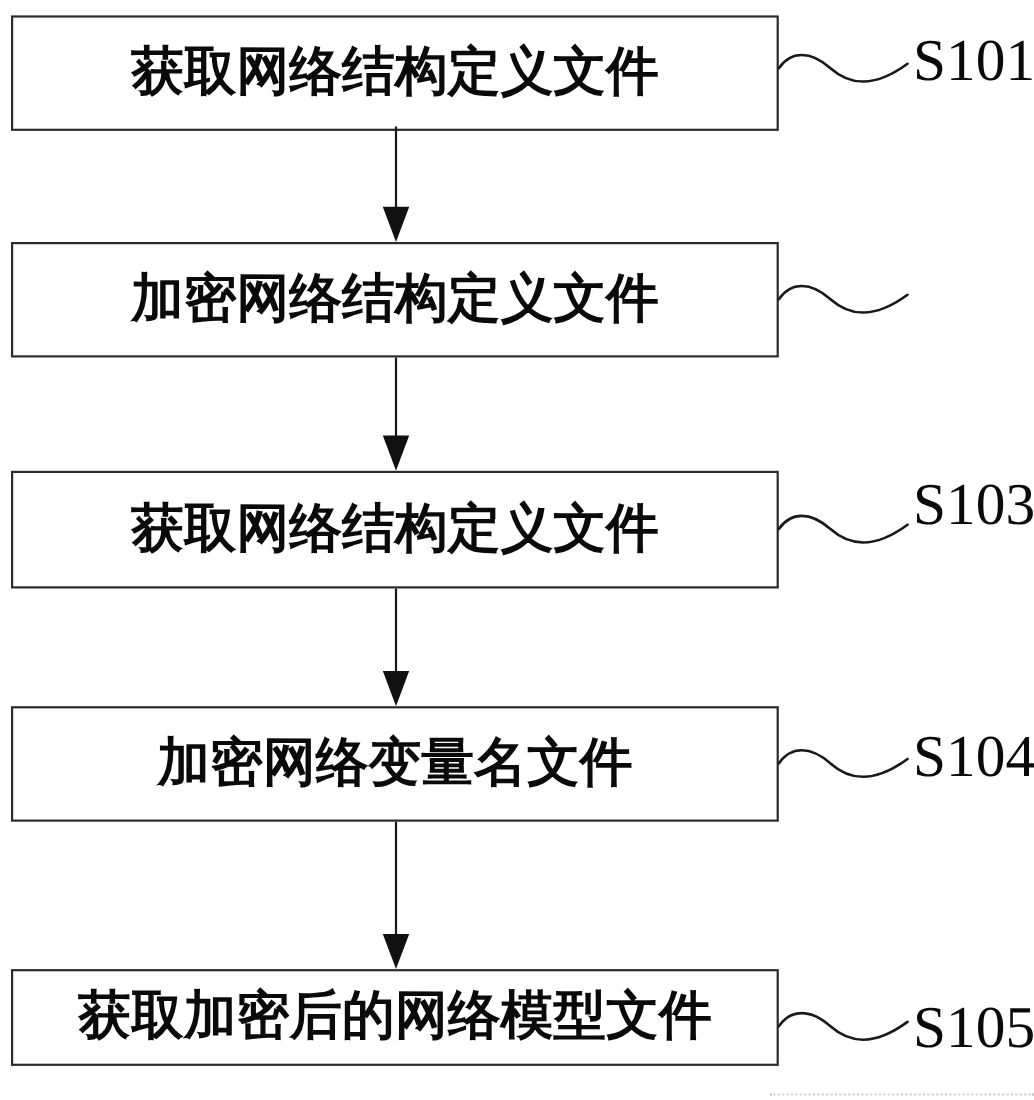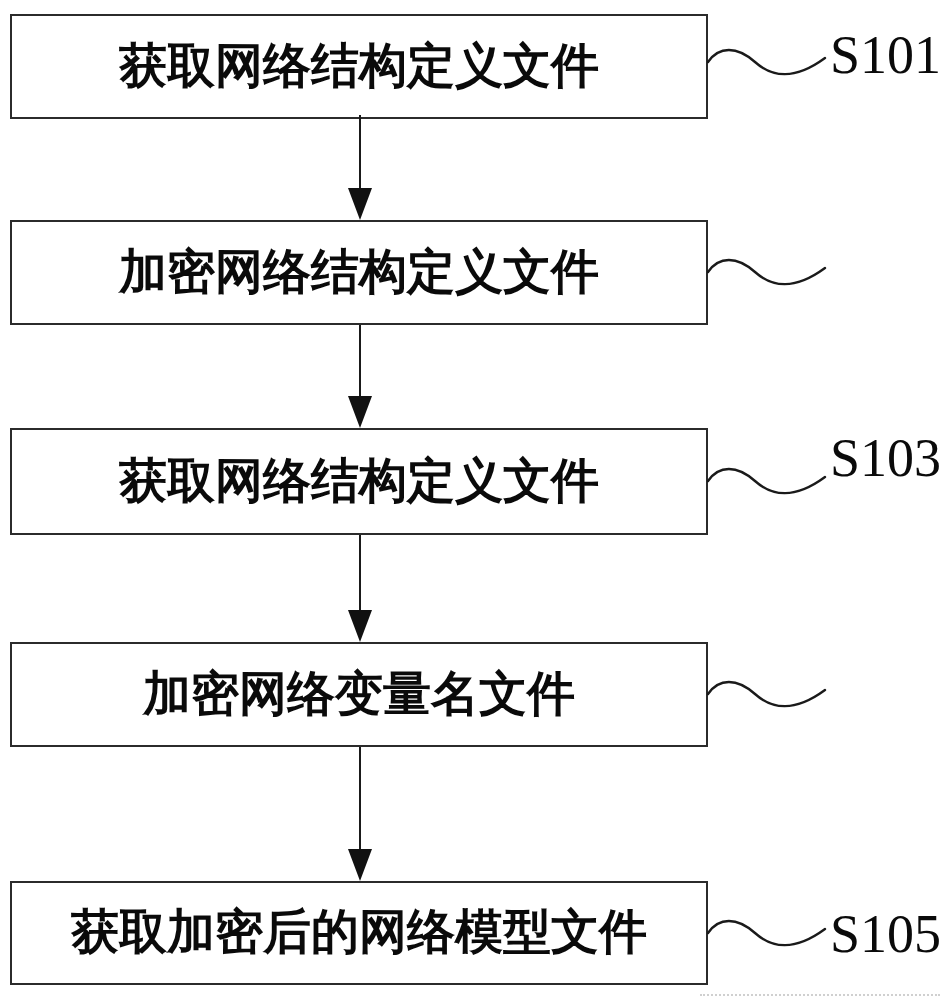--- a/index.html
+++ b/index.html
@@ -28,21 +28,21 @@
     color: #0a0a0a;
     letter-spacing: 0px;
     white-space: nowrap;
     line-height: 1;
     padding-bottom: 4px;
   }
   #box1 { top: 14px;  height: 105px; text-align: center; }
   #box2 { top: 220px; height: 105px; justify-content: center; }
   #box3 { top: 428px; height: 107px; }
   #box4 { top: 642px; height: 105px; }
-  #box5 { top: 881px; height: 104px; }
+  #box5 { top: 881px; height: 88px; }
 
   
   .arrow {
     position: absolute;
     left: 347px; width: 26px;
   }
   .arrow .shaft {
     position: absolute;
     left: 12px; top: 0; bottom: 30px;
     width: 2px; background: #1a1a1a;
@@ -135,20 +135,21 @@
     <div class="shaft"></div>
     <div class="head"></div>
   </div>
 
   <div class="step-box" id="box4">
     <span class="cn">加密网络变量名文件</span>
   </div>
   <svg class="squiggle" id="sq4" viewBox="0 0 120 40">
     <path d="M 1 20 C 12 4, 30 4, 48 20 C 66 36, 88 38, 118 16" fill="none" stroke="#1a1a1a" stroke-width="2.4" stroke-linecap="round"></path>
   </svg>
+  <div class="step-label" id="lbl4">S104</div>
 
   <div class="arrow" id="arrow4">
     <div class="shaft"></div>
     <div class="head"></div>
   </div>
 
   <div class="step-box" id="box5">
     <span class="cn">获取加密后的网络模型文件</span>
   </div>
   <svg class="squiggle" id="sq5" viewBox="0 0 120 40">

